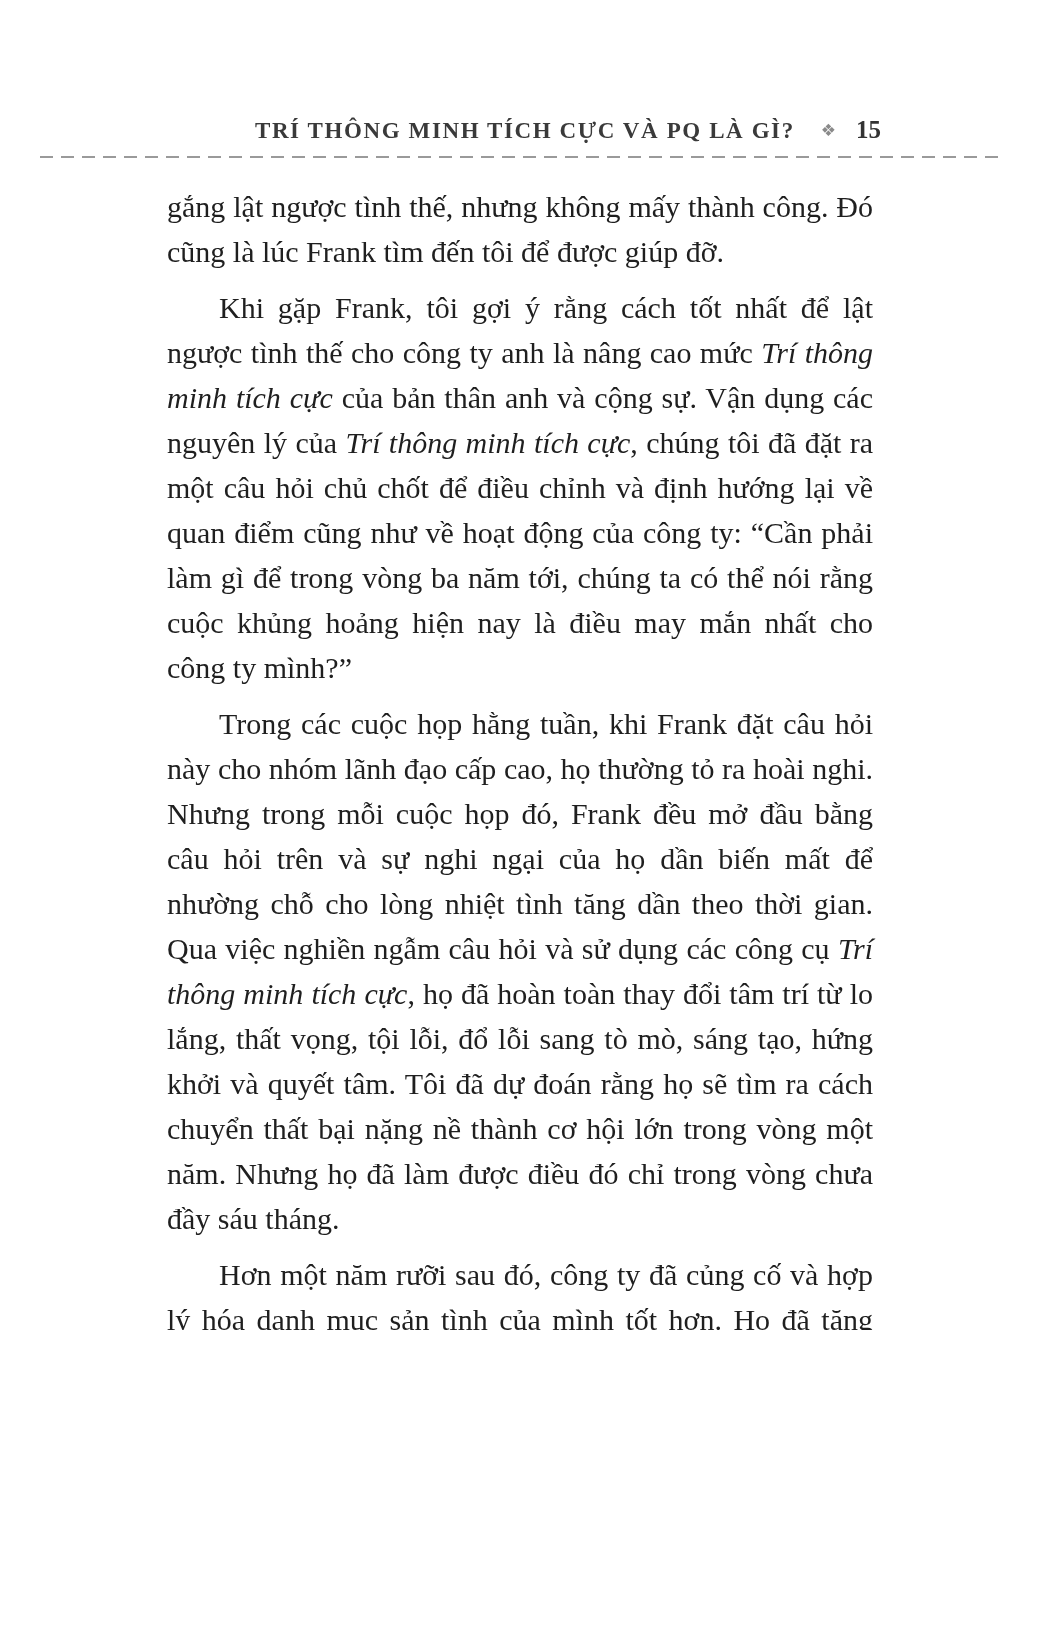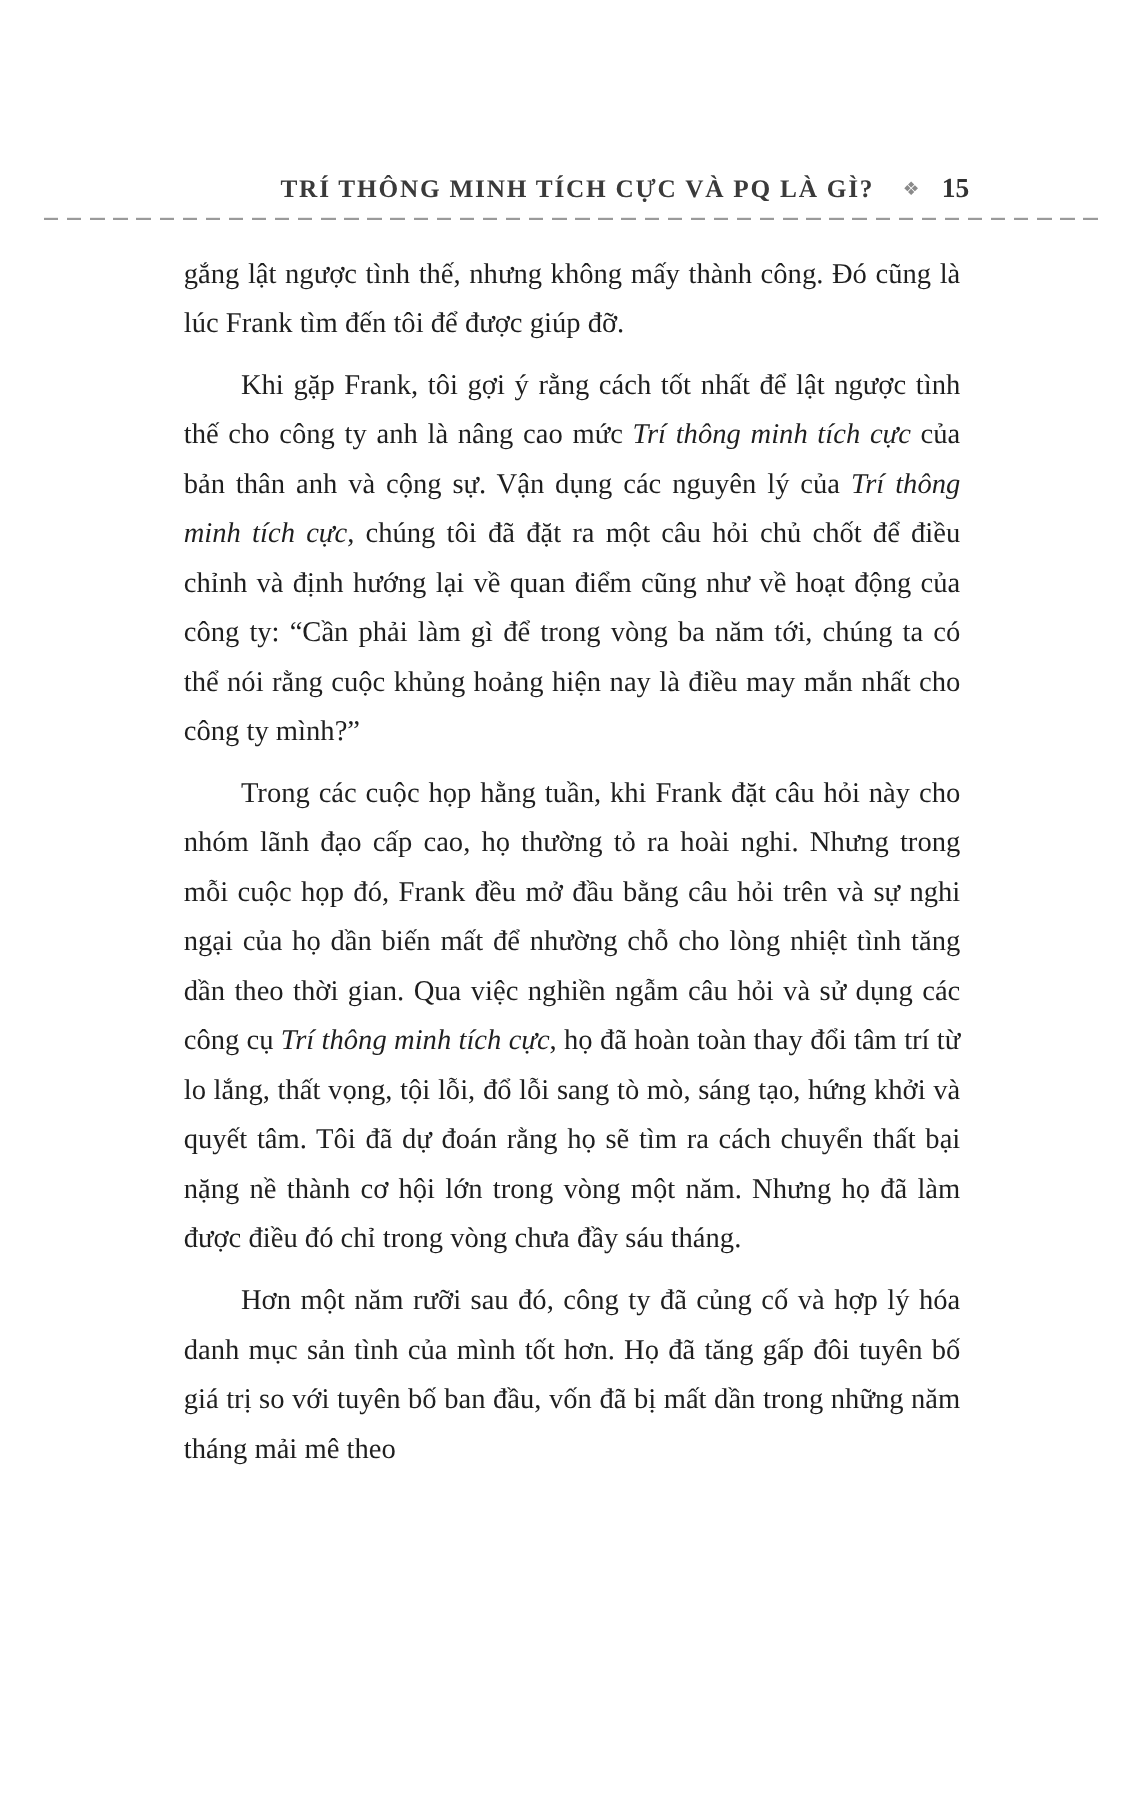--- a/index.html
+++ b/index.html
@@ -7,21 +7,20 @@
     padding: 0;
     background: #ffffff;
   }
   .page {
     position: relative;
     width: 1040px;
     height: 1330px;
     background: #ffffff;
     overflow: hidden;
     font-family: "Liberation Serif", "DejaVu Serif", serif;
-    margin-top: 42px;
   }
   .page-header {
     padding-top: 116px;
   }
   .header-line {
     text-align: center;
     transform: translateX(48px);
     white-space: nowrap;
   }
   .running-title {
@@ -53,21 +52,21 @@
     );
   }
   .body-text {
     margin-top: 26px;
     padding: 0 167px;
     text-align: justify;
     color: #1f1f1f;
   }
   .para {
     margin: 0 0 11px 0;
-    font-size: 26px;
+    font-size: 30px;
     line-height: 45px;
   }
   .para.indent {
     text-indent: 52px;
   }
   .italic {
     font-style: italic;
   }
 </style>
 </head>

